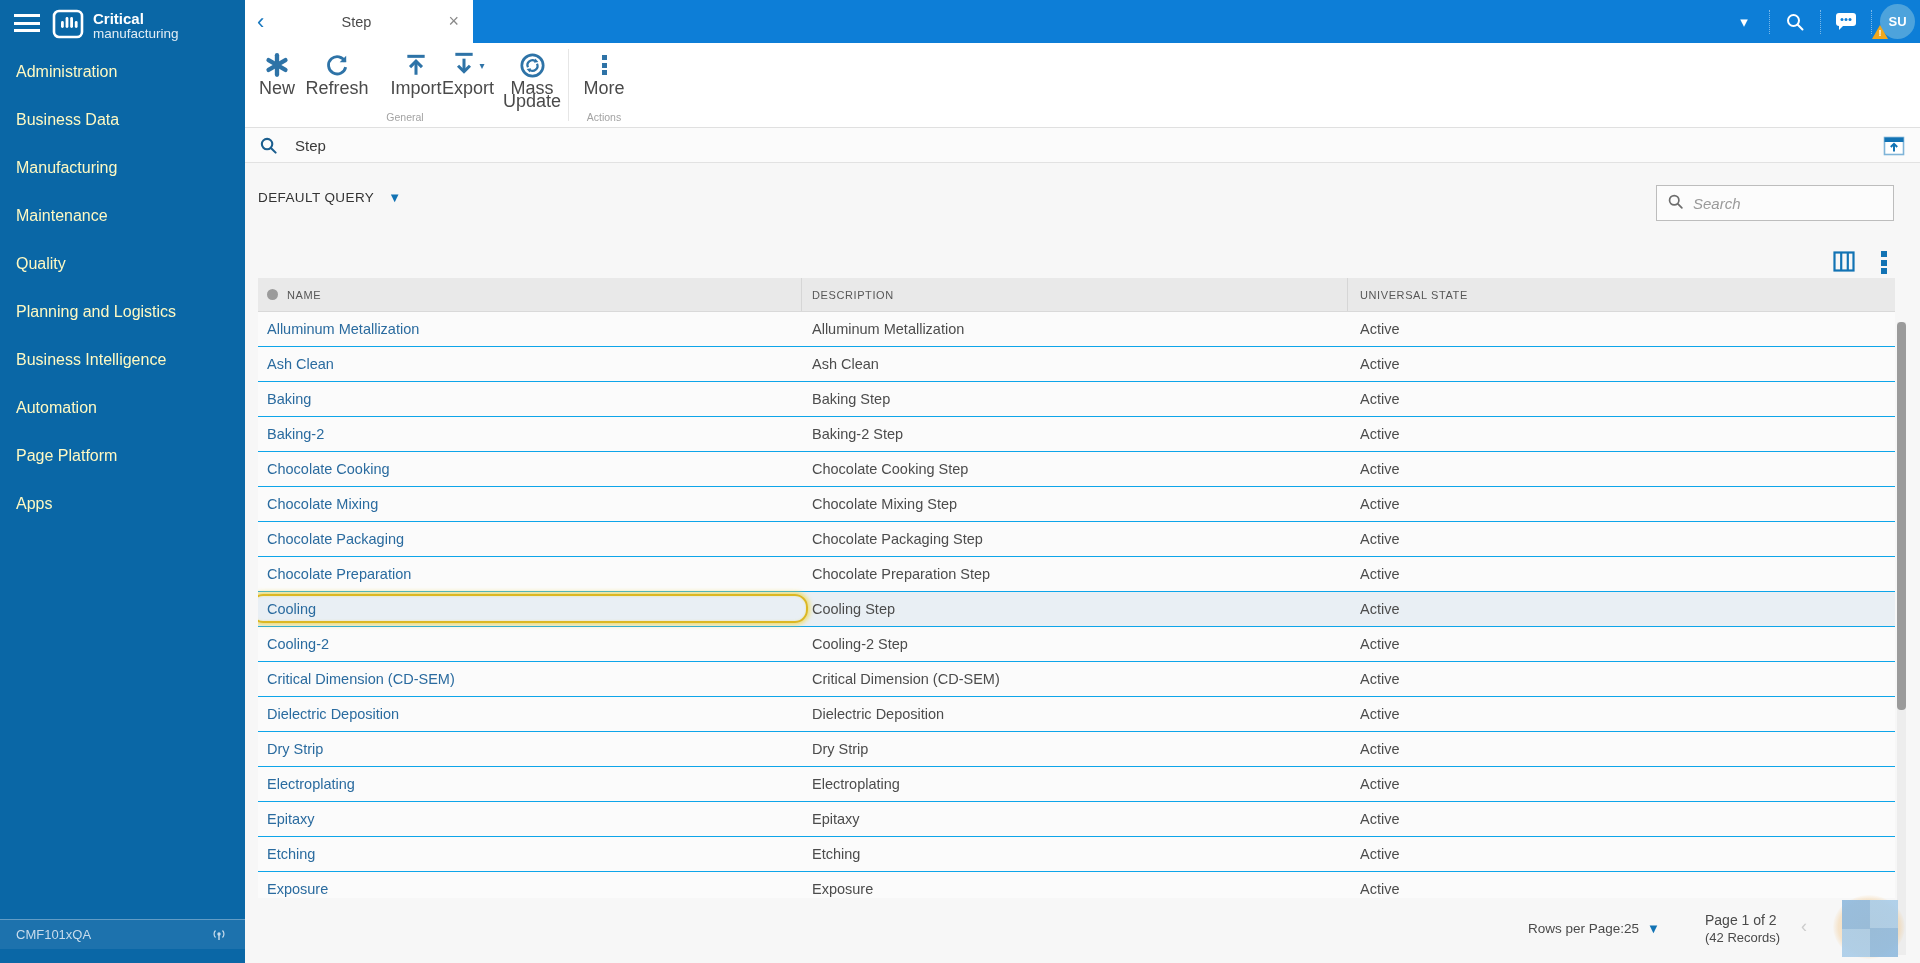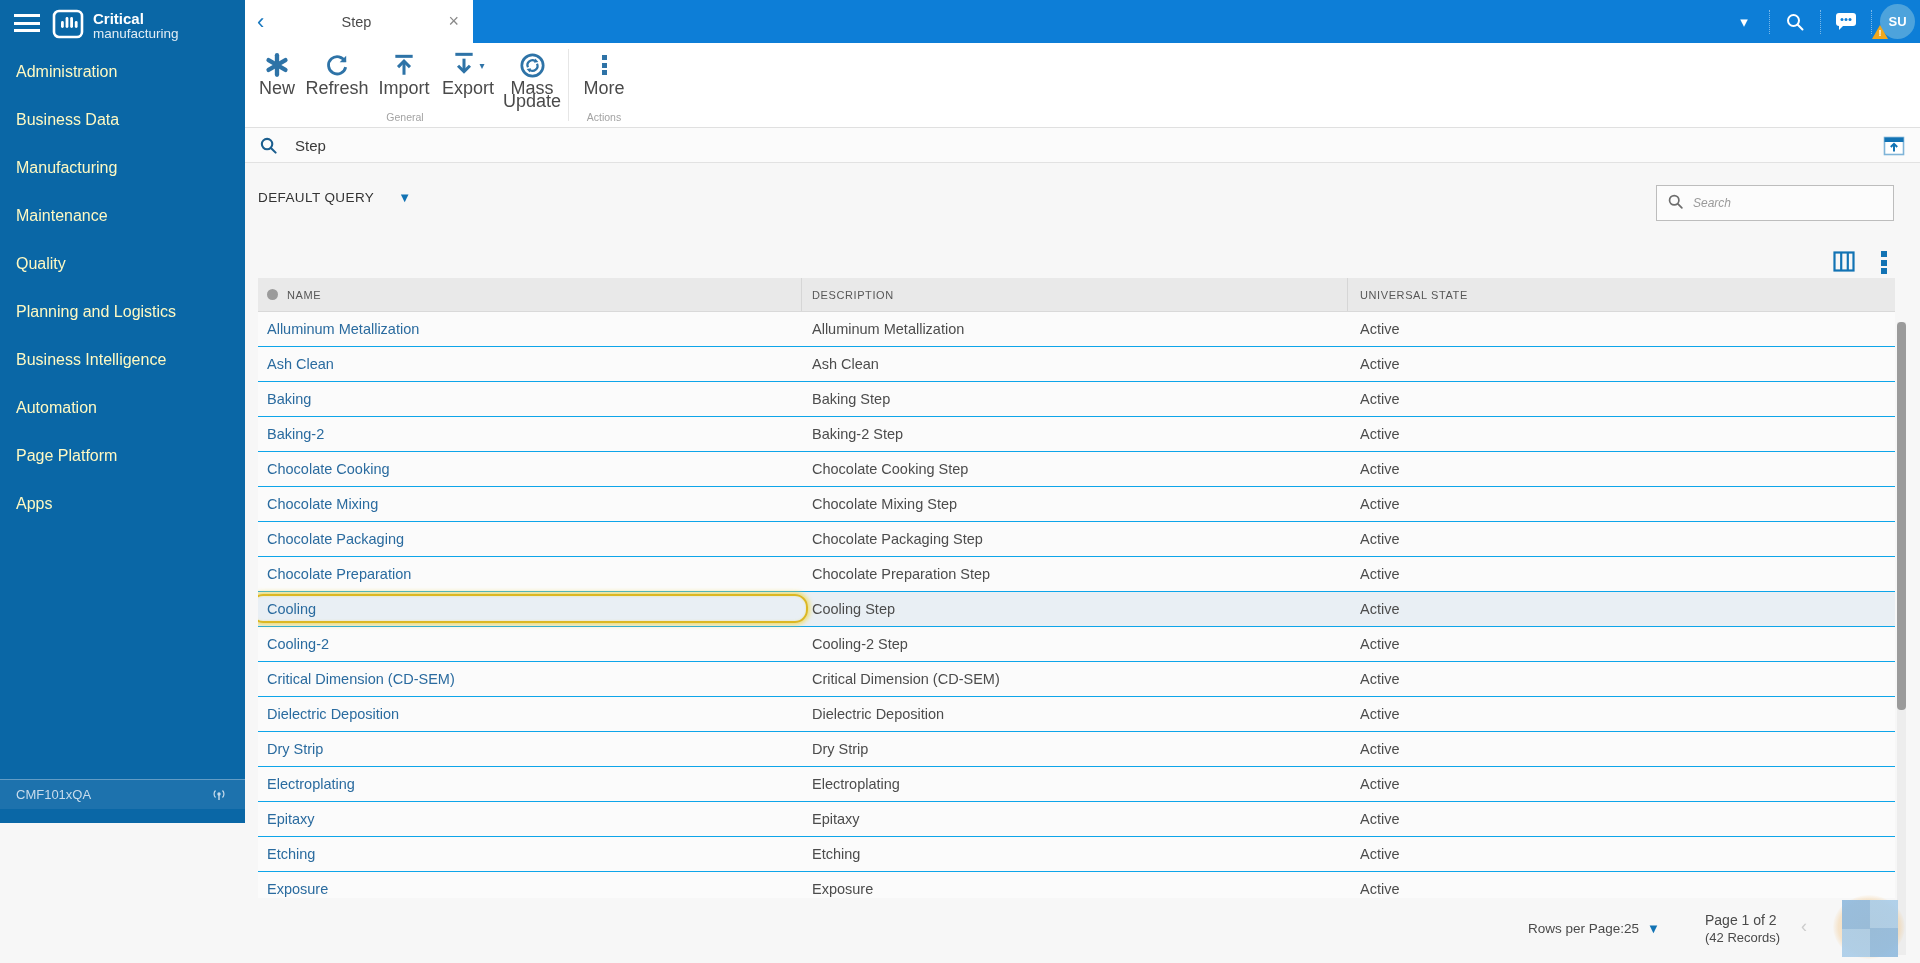--- a/index.html
+++ b/index.html
@@ -1,21 +1,21 @@
 <!DOCTYPE html>
 <html><head>
 <meta charset="utf-8">
 <style>
   * { margin:0; padding:0; box-sizing:border-box; }
   html,body { width:1920px; height:963px; }
   body { font-family:"Liberation Sans", sans-serif; background:#f7f7f7; overflow:hidden; }
   .app { position:relative; width:1920px; height:963px; background:#f7f7f7; overflow:hidden; }
 
   
-  .sidebar { position:absolute; left:0; top:0; width:245px; height:823px; background:#0a67a6; z-index:5; }
+  .sidebar { position:absolute; left:0; top:0; width:245px; height:963px; background:#0a67a6; z-index:5; }
   .hamburger { position:absolute; left:14px; top:14px; width:26px; height:18px; cursor:pointer; }
   .hamburger span { display:block; height:3px; background:#fff; margin-bottom:4.5px; }
   .brand { position:absolute; left:52px; top:9px; display:flex; align-items:center; }
   .brand-text { margin-left:9px; color:#fff; }
   .brand-line1 { font-size:15px; font-weight:bold; line-height:16px; }
   .brand-line2 { font-size:13.5px; font-weight:normal; opacity:.88; line-height:14px; }
   .nav { position:absolute; left:0; top:48px; width:100%; }
   .nav-item { height:48px; line-height:48px; padding-left:16px; color:#fef9c3; font-size:16px; cursor:pointer; }
   .side-status { position:absolute; left:0; bottom:14px; width:100%; height:30px; background:rgba(255,255,255,.08);
                  border-top:1px solid rgba(255,255,255,.3); display:flex; align-items:center; justify-content:space-between;
@@ -40,44 +40,44 @@
             color:#fff; font-size:13px; font-weight:bold; display:flex; align-items:center; justify-content:center; cursor:pointer; }
   .warn-badge { position:absolute; left:-2px; top:25px; width:16px; height:14px; background:#f0a71d;
                 clip-path:polygon(50% 0,0 100%,100% 100%); display:flex; align-items:flex-end; justify-content:center; }
   .warn-badge i { font-style:normal; color:#fff; font-size:9px; font-weight:bold; line-height:12px; }
 
   
   .toolbar { position:absolute; left:0; top:43px; width:100%; height:85px; background:#fff; border-bottom:1px solid #e0e0e0; }
   .tbtn { position:absolute; top:7px; width:64px; text-align:center; cursor:pointer; }
   .tbtn .ticon { height:30px; display:flex; align-items:center; justify-content:center; }
   .tbtn .tlabel { font-size:18px; color:#4a4a4a; line-height:13px; margin-top:2px; }
-  .tb-new{left:0;} .tb-refresh{left:60px;} .tb-import{left:127px;} .tb-export{left:191px;} .tb-mass{left:255px;} .tb-more{left:327px;}
+  .tb-new{left:0;} .tb-refresh{left:60px;} .tb-import{left:139px;} .tb-export{left:191px;} .tb-mass{left:255px;} .tb-more{left:327px;}
   .export-caret { color:#2e73a7; font-size:10px; margin-left:2px; vertical-align:6px; }
   .tool-divider { position:absolute; left:323px; top:6px; height:72px; border-left:1px solid #e6e6e6; }
   .tgroup { position:absolute; top:68px; font-size:10.5px; color:#a3a3a3; text-align:center; }
   .tg-general { left:0; width:320px; }
   .tg-actions { left:323px; width:72px; }
   .more-dots { display:inline-block; }
   .more-dots span { display:block; width:5px; height:5px; background:#2e73a7; margin:2.5px auto; }
 
   
   .searchrow { position:absolute; left:0; top:128px; width:100%; height:35px; background:#fbfbfb;
                border-bottom:1px solid #e2e2e2; display:flex; align-items:center; }
   .searchrow .sr-icon { margin-left:14px; display:flex; }
   .sr-text { margin-left:17px; font-size:15px; color:#3a3a3a; }
   .sr-expand { position:absolute; right:15px; top:8px; cursor:pointer; display:flex; }
 
   
-  .query { position:absolute; left:13px; top:190px; display:flex; align-items:flex-start; gap:24px; cursor:pointer; }
+  .query { position:absolute; left:13px; top:190px; display:flex; align-items:flex-start; gap:14px; cursor:pointer; }
   .query-label { font-size:13.5px; color:#333; letter-spacing:.4px; }
   .caret-blue { color:#1273b4; font-size:13px; }
   .grid-search { position:absolute; left:1411px; top:185px; width:238px; height:36px; border:1px solid #bdbdbd;
                  background:#fcfcfc; display:flex; align-items:center; }
   .grid-search svg { margin-left:10px; }
-  .grid-search input { border:none; outline:none; background:transparent; font-style:italic; font-size:12px;
+  .grid-search input { border:none; outline:none; background:transparent; font-style:italic; font-size:15px;
                        color:#000000; margin-left:9px; width:185px; font-family:"Liberation Sans", sans-serif; }
   .grid-search input::placeholder { color:#9a9a9a; font-style:italic; }
   .grid-controls { position:absolute; left:1588px; top:251px; display:flex; align-items:center; gap:26px; }
   .kebab span { display:block; width:6px; height:6px; background:#1273b4; margin-bottom:2.5px; }
 
   
   .table { position:absolute; left:13px; top:278px; width:1637px; height:620px; overflow:hidden; background:#404040; }
   .thead { display:flex; height:34px; background:#e9e9e9; border-bottom:1px solid #d9d9d9; }
   .th { font-size:11px; color:#575757; letter-spacing:.6px; display:flex; align-items:center; cursor:pointer; }
   .th-name { width:544px; padding-left:9px; border-right:1px solid #d6d6d6; }

